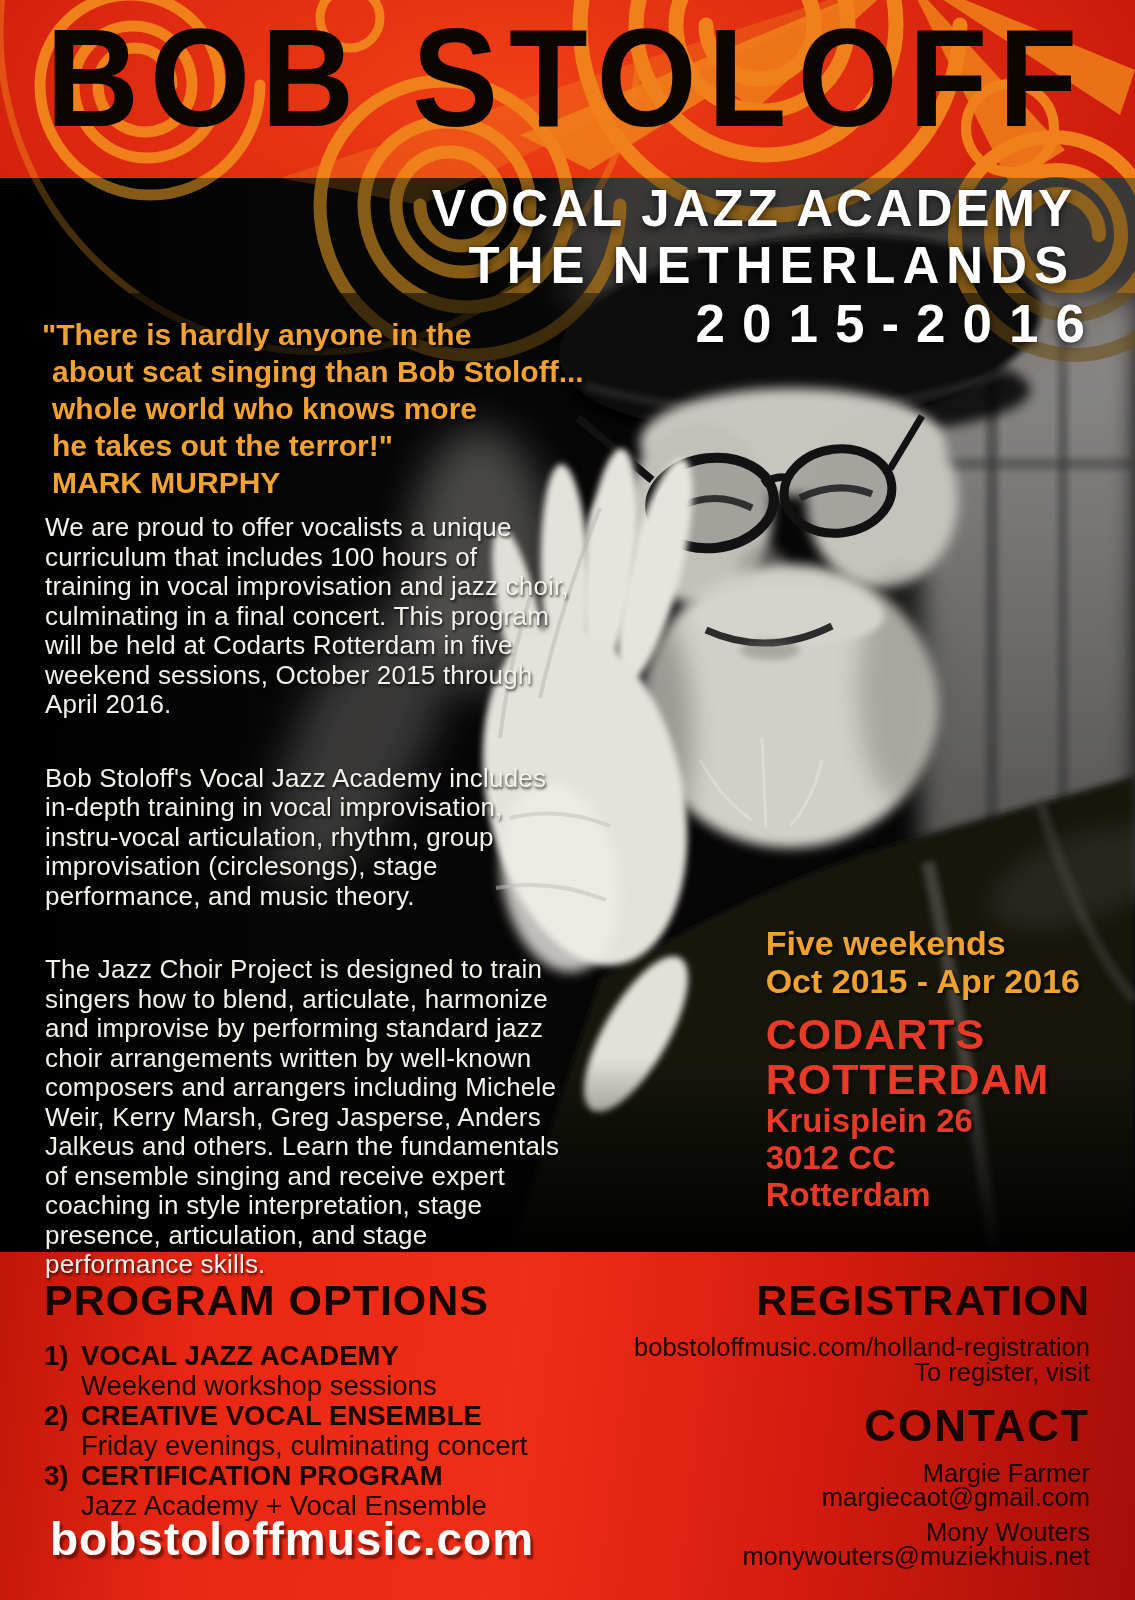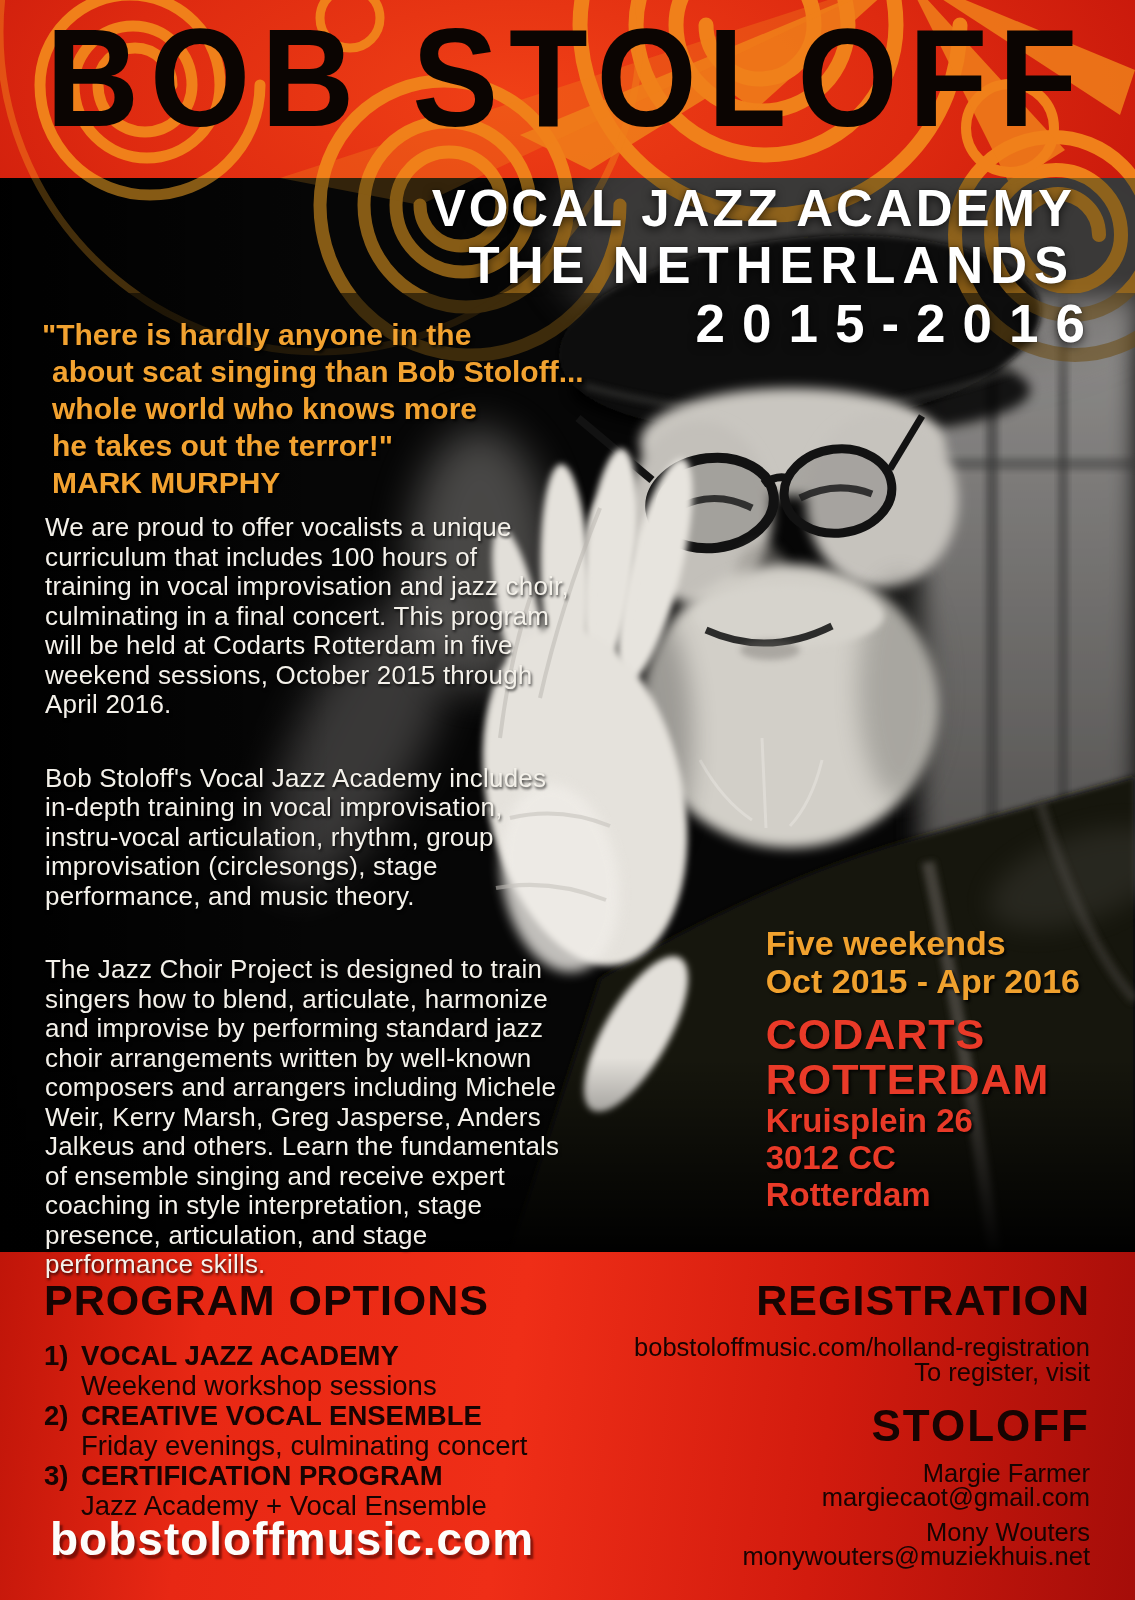--- a/index.html
+++ b/index.html
@@ -278,21 +278,21 @@
         <div class="pi-desc">Jazz Academy + Vocal Ensemble</div>
       </div>
     </div>
 
     <div class="footer-site">bobstoloffmusic.com</div>
 
     <div class="reg-col">
       <h2 class="reg-heading">REGISTRATION</h2>
       <div class="reg-note">bobstoloffmusic.com/holland-registration</div>
       <div class="reg-note">To register, visit</div>
-      <h2 class="contact-heading">STOLOFF</h2>
+      <h2 class="contact-heading">CONTACT</h2>
       <div class="person">
         <div class="p-name">Margie Farmer</div>
         <div class="p-email">margiecaot@gmail.com</div>
       </div>
       <div class="person">
         <div class="p-name">Mony Wouters</div>
         <div class="p-email">monywouters@muziekhuis.net</div>
       </div>
     </div>
   </div>

